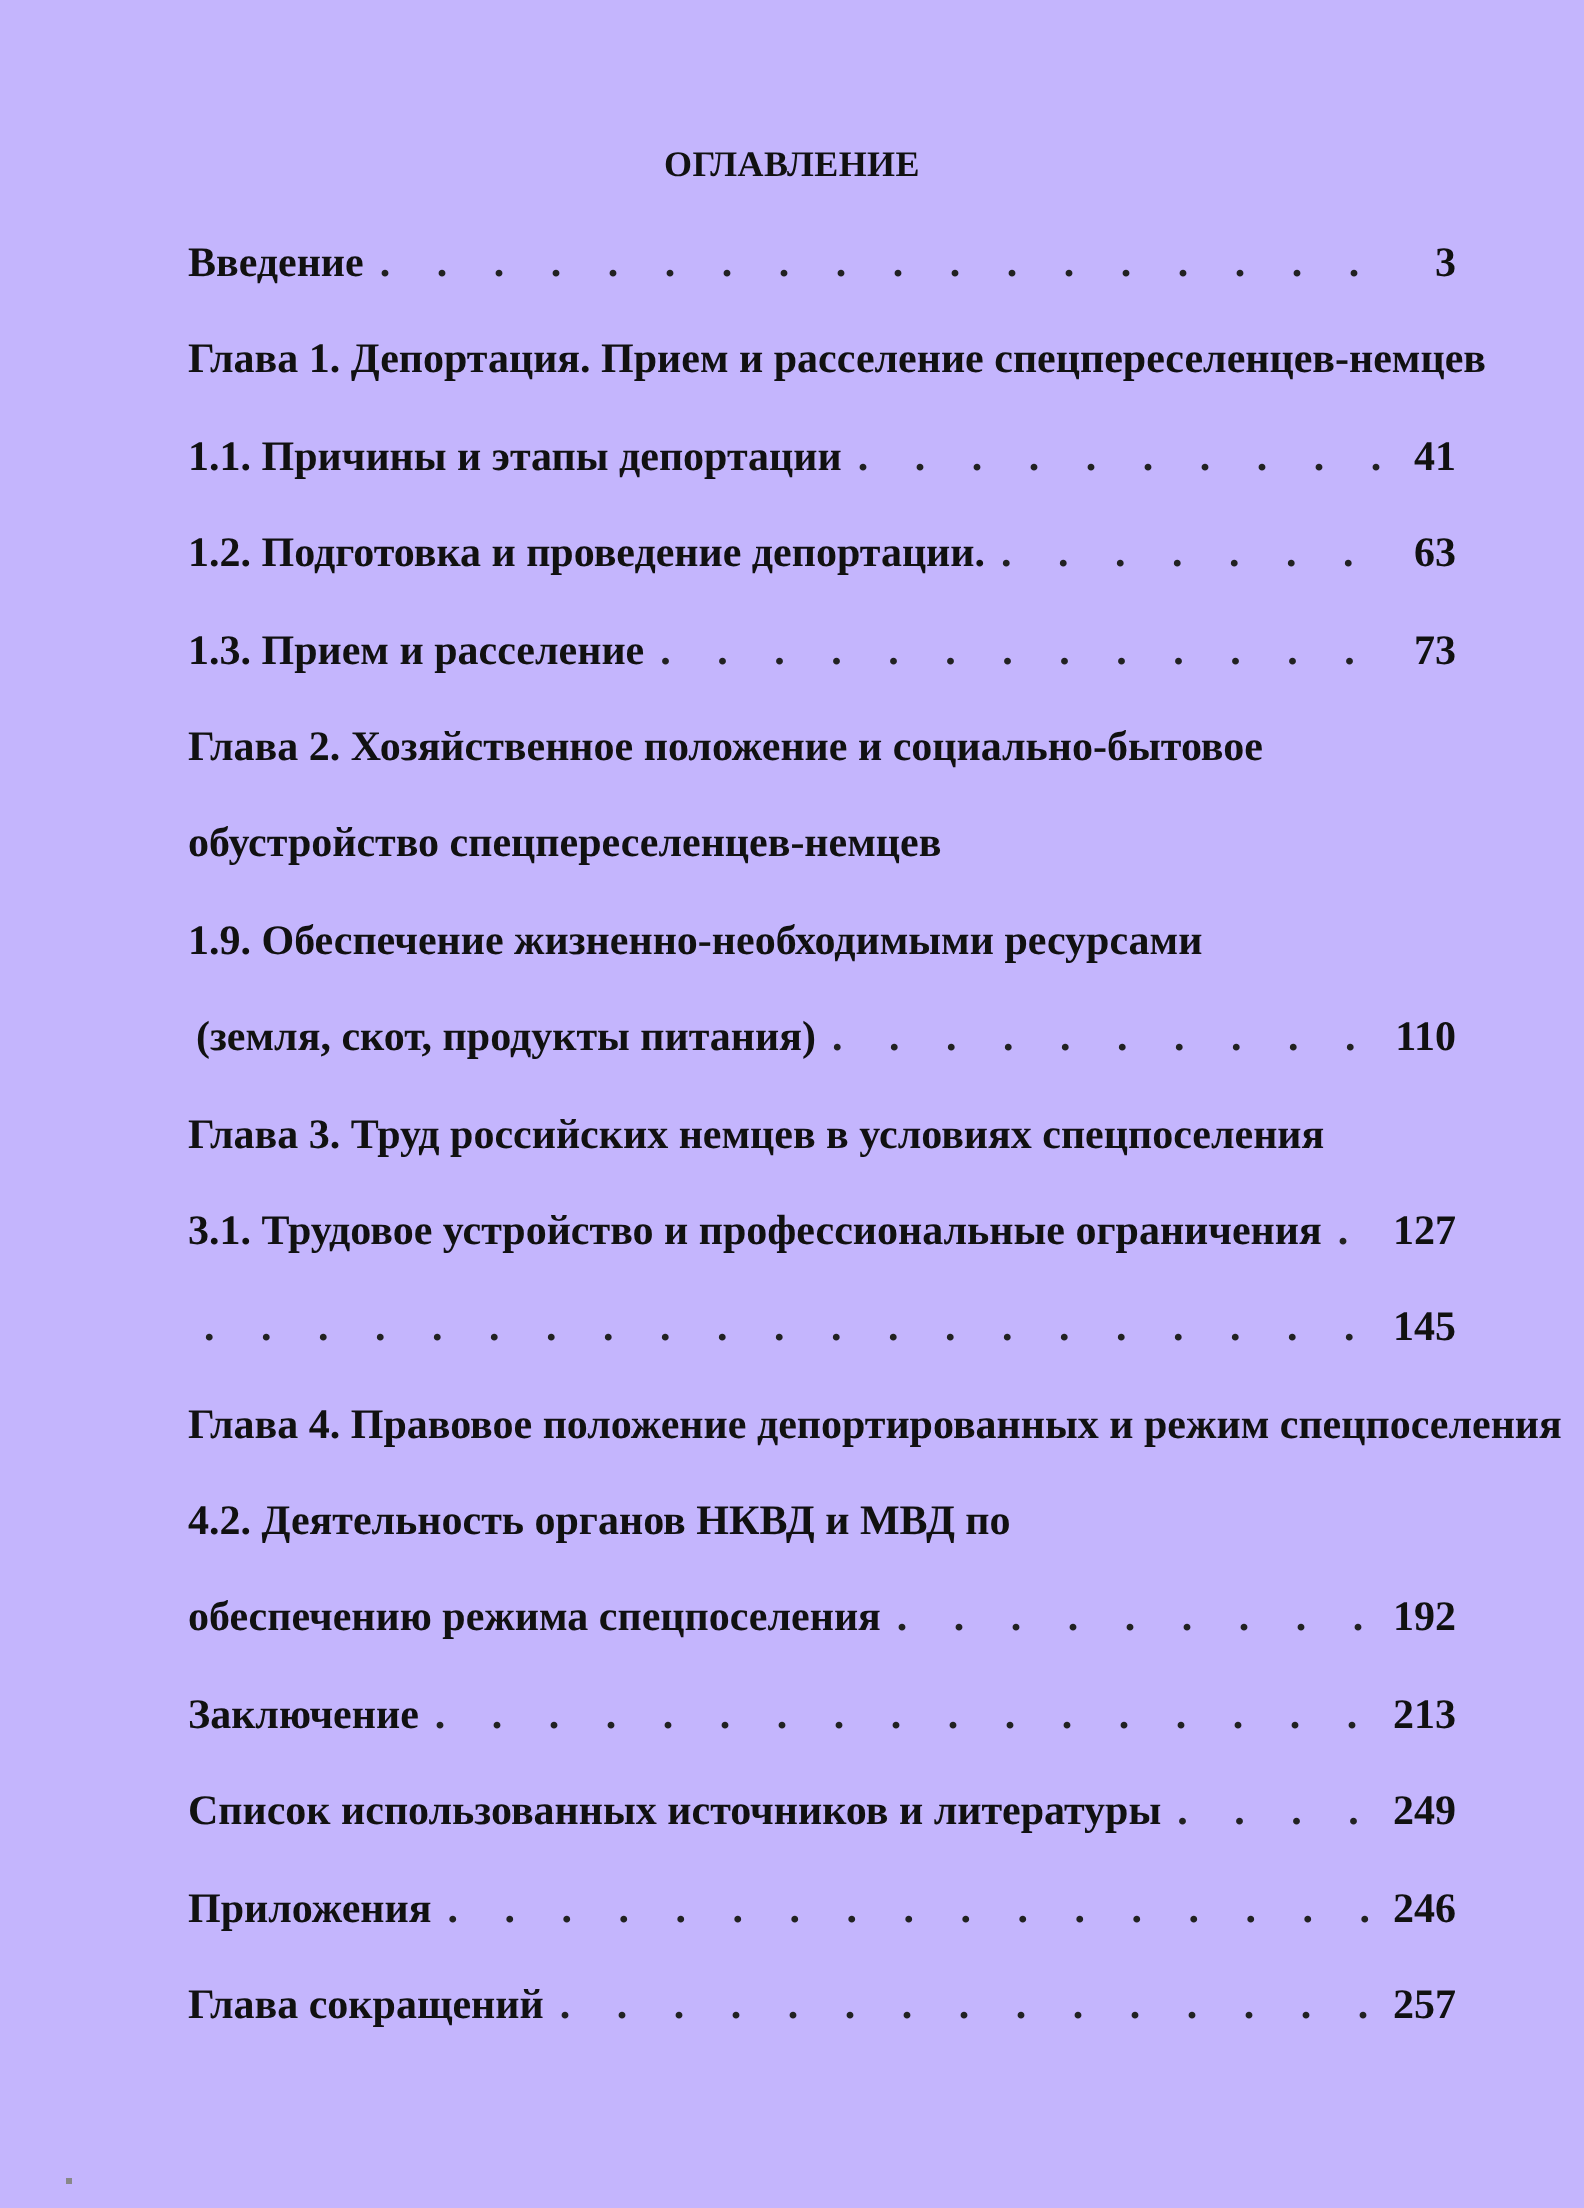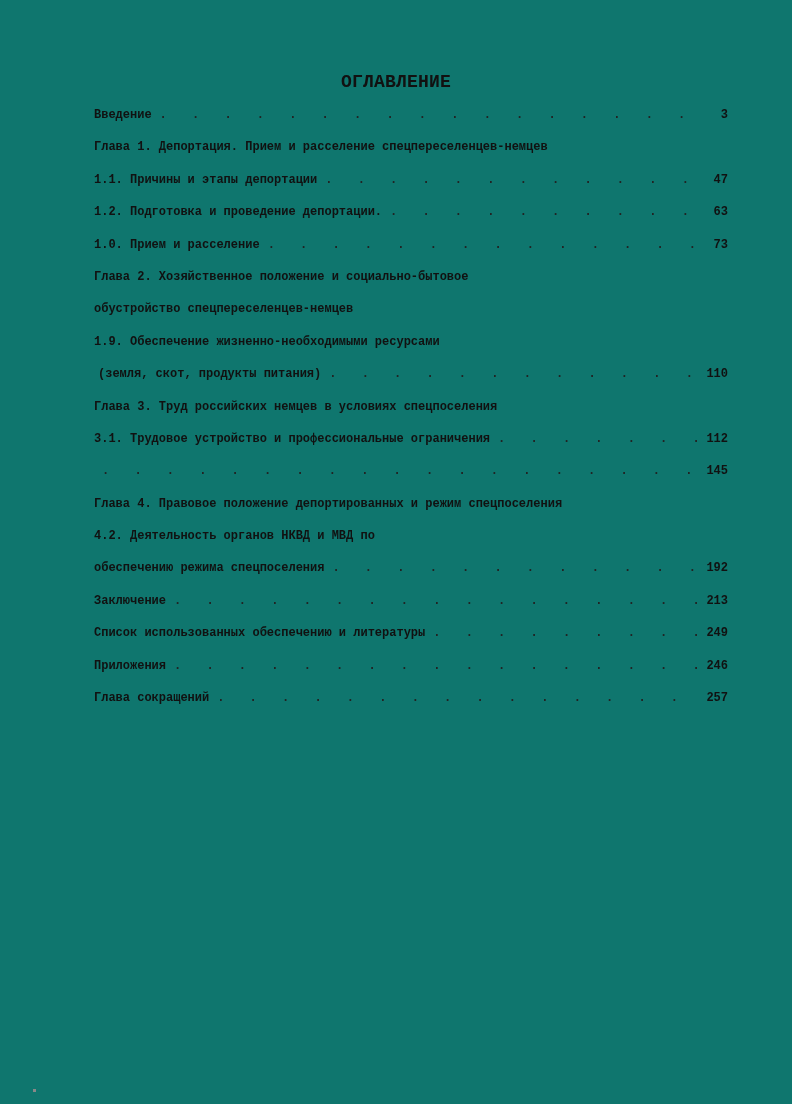--- a/index.html
+++ b/index.html
@@ -12,22 +12,21 @@
       height: 1104px;
       position: relative;
       overflow: hidden;
       font-family: "Liberation Serif", "DejaVu Serif", serif;
       color: #111111;
     }
     .page {
       position: absolute;
       left: 0; top: 0;
       width: 792px; height: 1104px;
-      background: #0f766e;
-      font-family: Liberation Mono, monospace;
+      background: #c4b5fd;
     }
     .title {
       position: absolute;
       left: 0;
       width: 792px;
       top: 72px;
       text-align: center;
       font-weight: bold;
       font-size: 18px;
       letter-spacing: 0.2px;
@@ -36,24 +35,25 @@
       position: absolute;
       left: 94px;
       top: 102px;
       width: 634px;
     }
     .row {
       position: relative;
       height: 32.4px;
       line-height: 26px;
       font-weight: bold;
-      font-size: 12px;
+      font-size: 21px;
       white-space: nowrap;
       display: flex;
       align-items: baseline;
+      margin-top: 16px;
     }
     .row .label {
       flex: 0 0 auto;
     }
     .row .leader {
       flex: 1 1 auto;
       overflow: hidden;
       margin: 0 6px 0 8px;
       letter-spacing: 9px;
       font-weight: bold;
@@ -92,29 +92,29 @@
       <span class="leader"></span>
       <span class="page-num">3</span>
     </div>
     <div class="row no-page">
       <span class="label">Глава 1. Депортация. Прием и расселение спецпереселенцев-немцев</span>
 
     </div>
     <div class="row">
       <span class="label">1.1. Причины и этапы депортации</span>
       <span class="leader"></span>
-      <span class="page-num">47</span>
+      <span class="page-num">41</span>
     </div>
     <div class="row">
       <span class="label">1.2. Подготовка и проведение депортации.</span>
       <span class="leader"></span>
       <span class="page-num">63</span>
     </div>
     <div class="row">
-      <span class="label">1.0. Прием и расселение</span>
+      <span class="label">1.3. Прием и расселение</span>
       <span class="leader"></span>
       <span class="page-num">73</span>
     </div>
     <div class="row no-page">
       <span class="label">Глава 2. Хозяйственное положение и социально-бытовое</span>
 
     </div>
     <div class="row no-page">
       <span class="label">обустройство спецпереселенцев-немцев</span>
 
@@ -128,21 +128,21 @@
       <span class="leader"></span>
       <span class="page-num">110</span>
     </div>
     <div class="row no-page">
       <span class="label">Глава 3. Труд российских немцев в условиях спецпоселения</span>
 
     </div>
     <div class="row">
       <span class="label">3.1. Трудовое устройство и профессиональные ограничения</span>
       <span class="leader"></span>
-      <span class="page-num">112</span>
+      <span class="page-num">127</span>
     </div>
     <div class="row">
       <span class="leader"></span>
       <span class="page-num">145</span>
     </div>
     <div class="row no-page">
       <span class="label">Глава 4. Правовое положение депортированных  и режим спецпоселения</span>
 
     </div>
     <div class="row no-page">
@@ -153,21 +153,21 @@
       <span class="label">обеспечению режима спецпоселения</span>
       <span class="leader"></span>
       <span class="page-num">192</span>
     </div>
     <div class="row">
       <span class="label">Заключение</span>
       <span class="leader"></span>
       <span class="page-num">213</span>
     </div>
     <div class="row">
-      <span class="label">Список использованных обеспечению и литературы</span>
+      <span class="label">Список использованных источников и литературы</span>
       <span class="leader"></span>
       <span class="page-num">249</span>
     </div>
     <div class="row">
       <span class="label">Приложения</span>
       <span class="leader"></span>
       <span class="page-num">246</span>
     </div>
     <div class="row">
       <span class="label">Глава сокращений</span>

